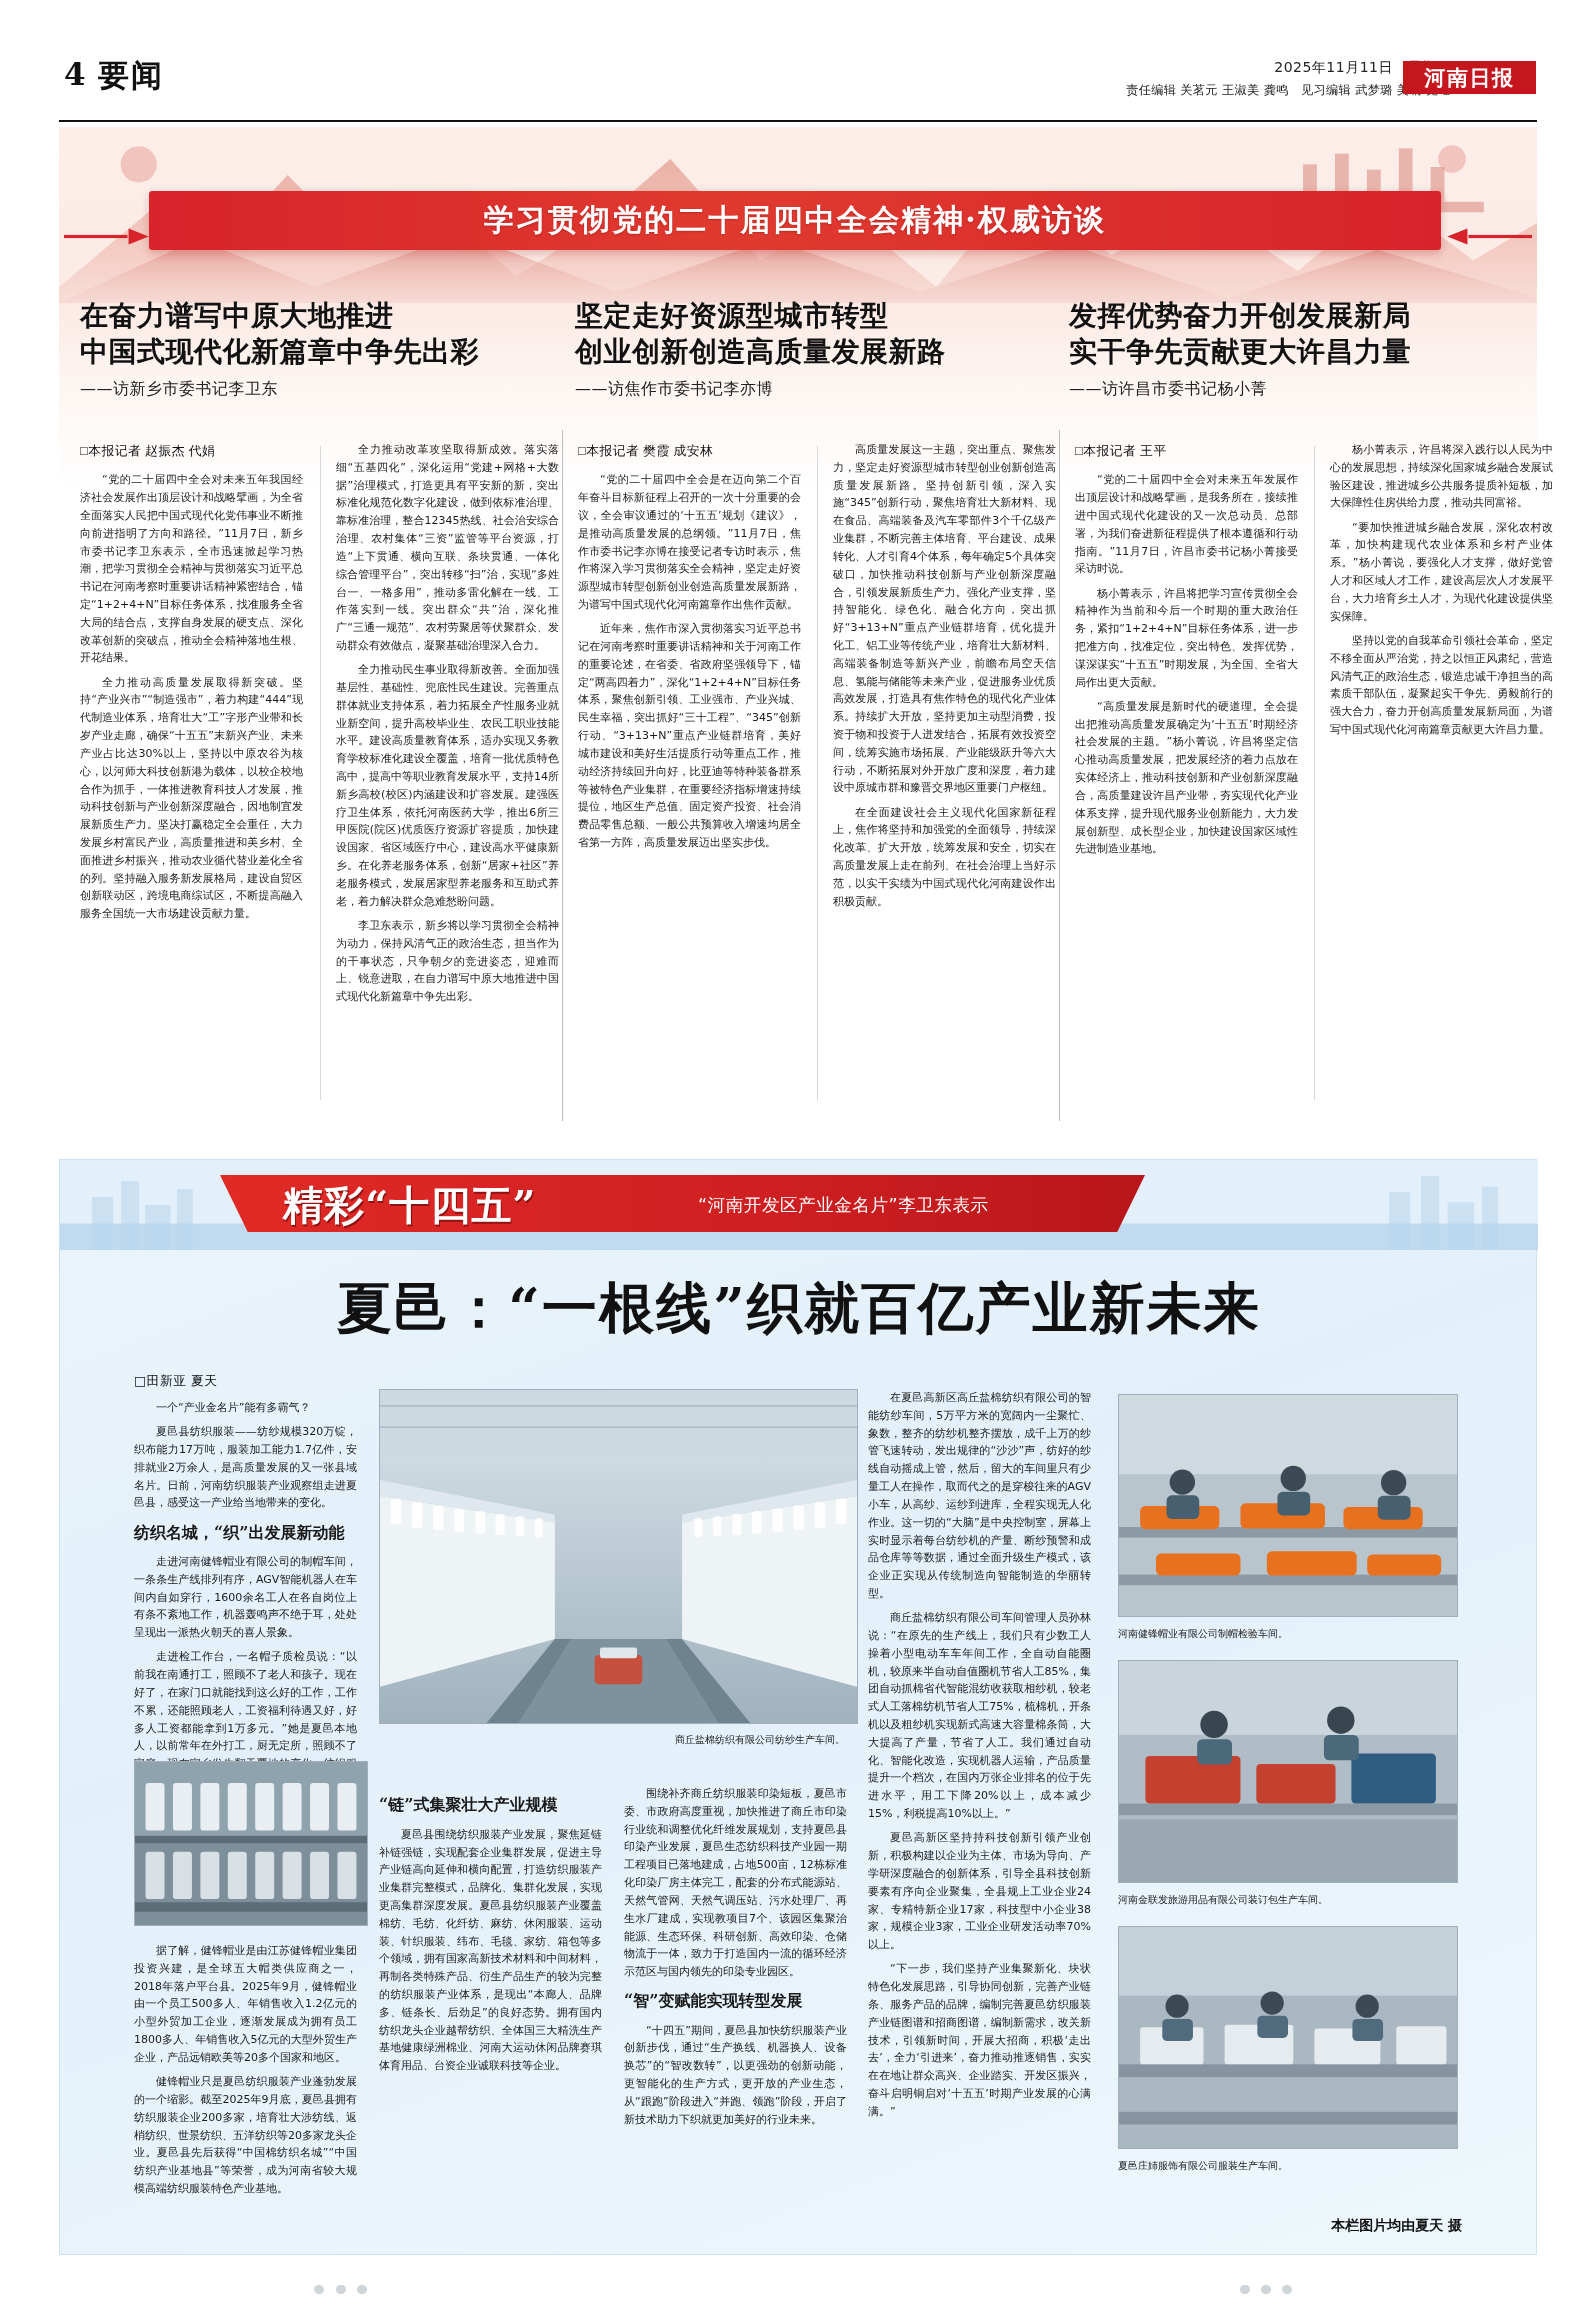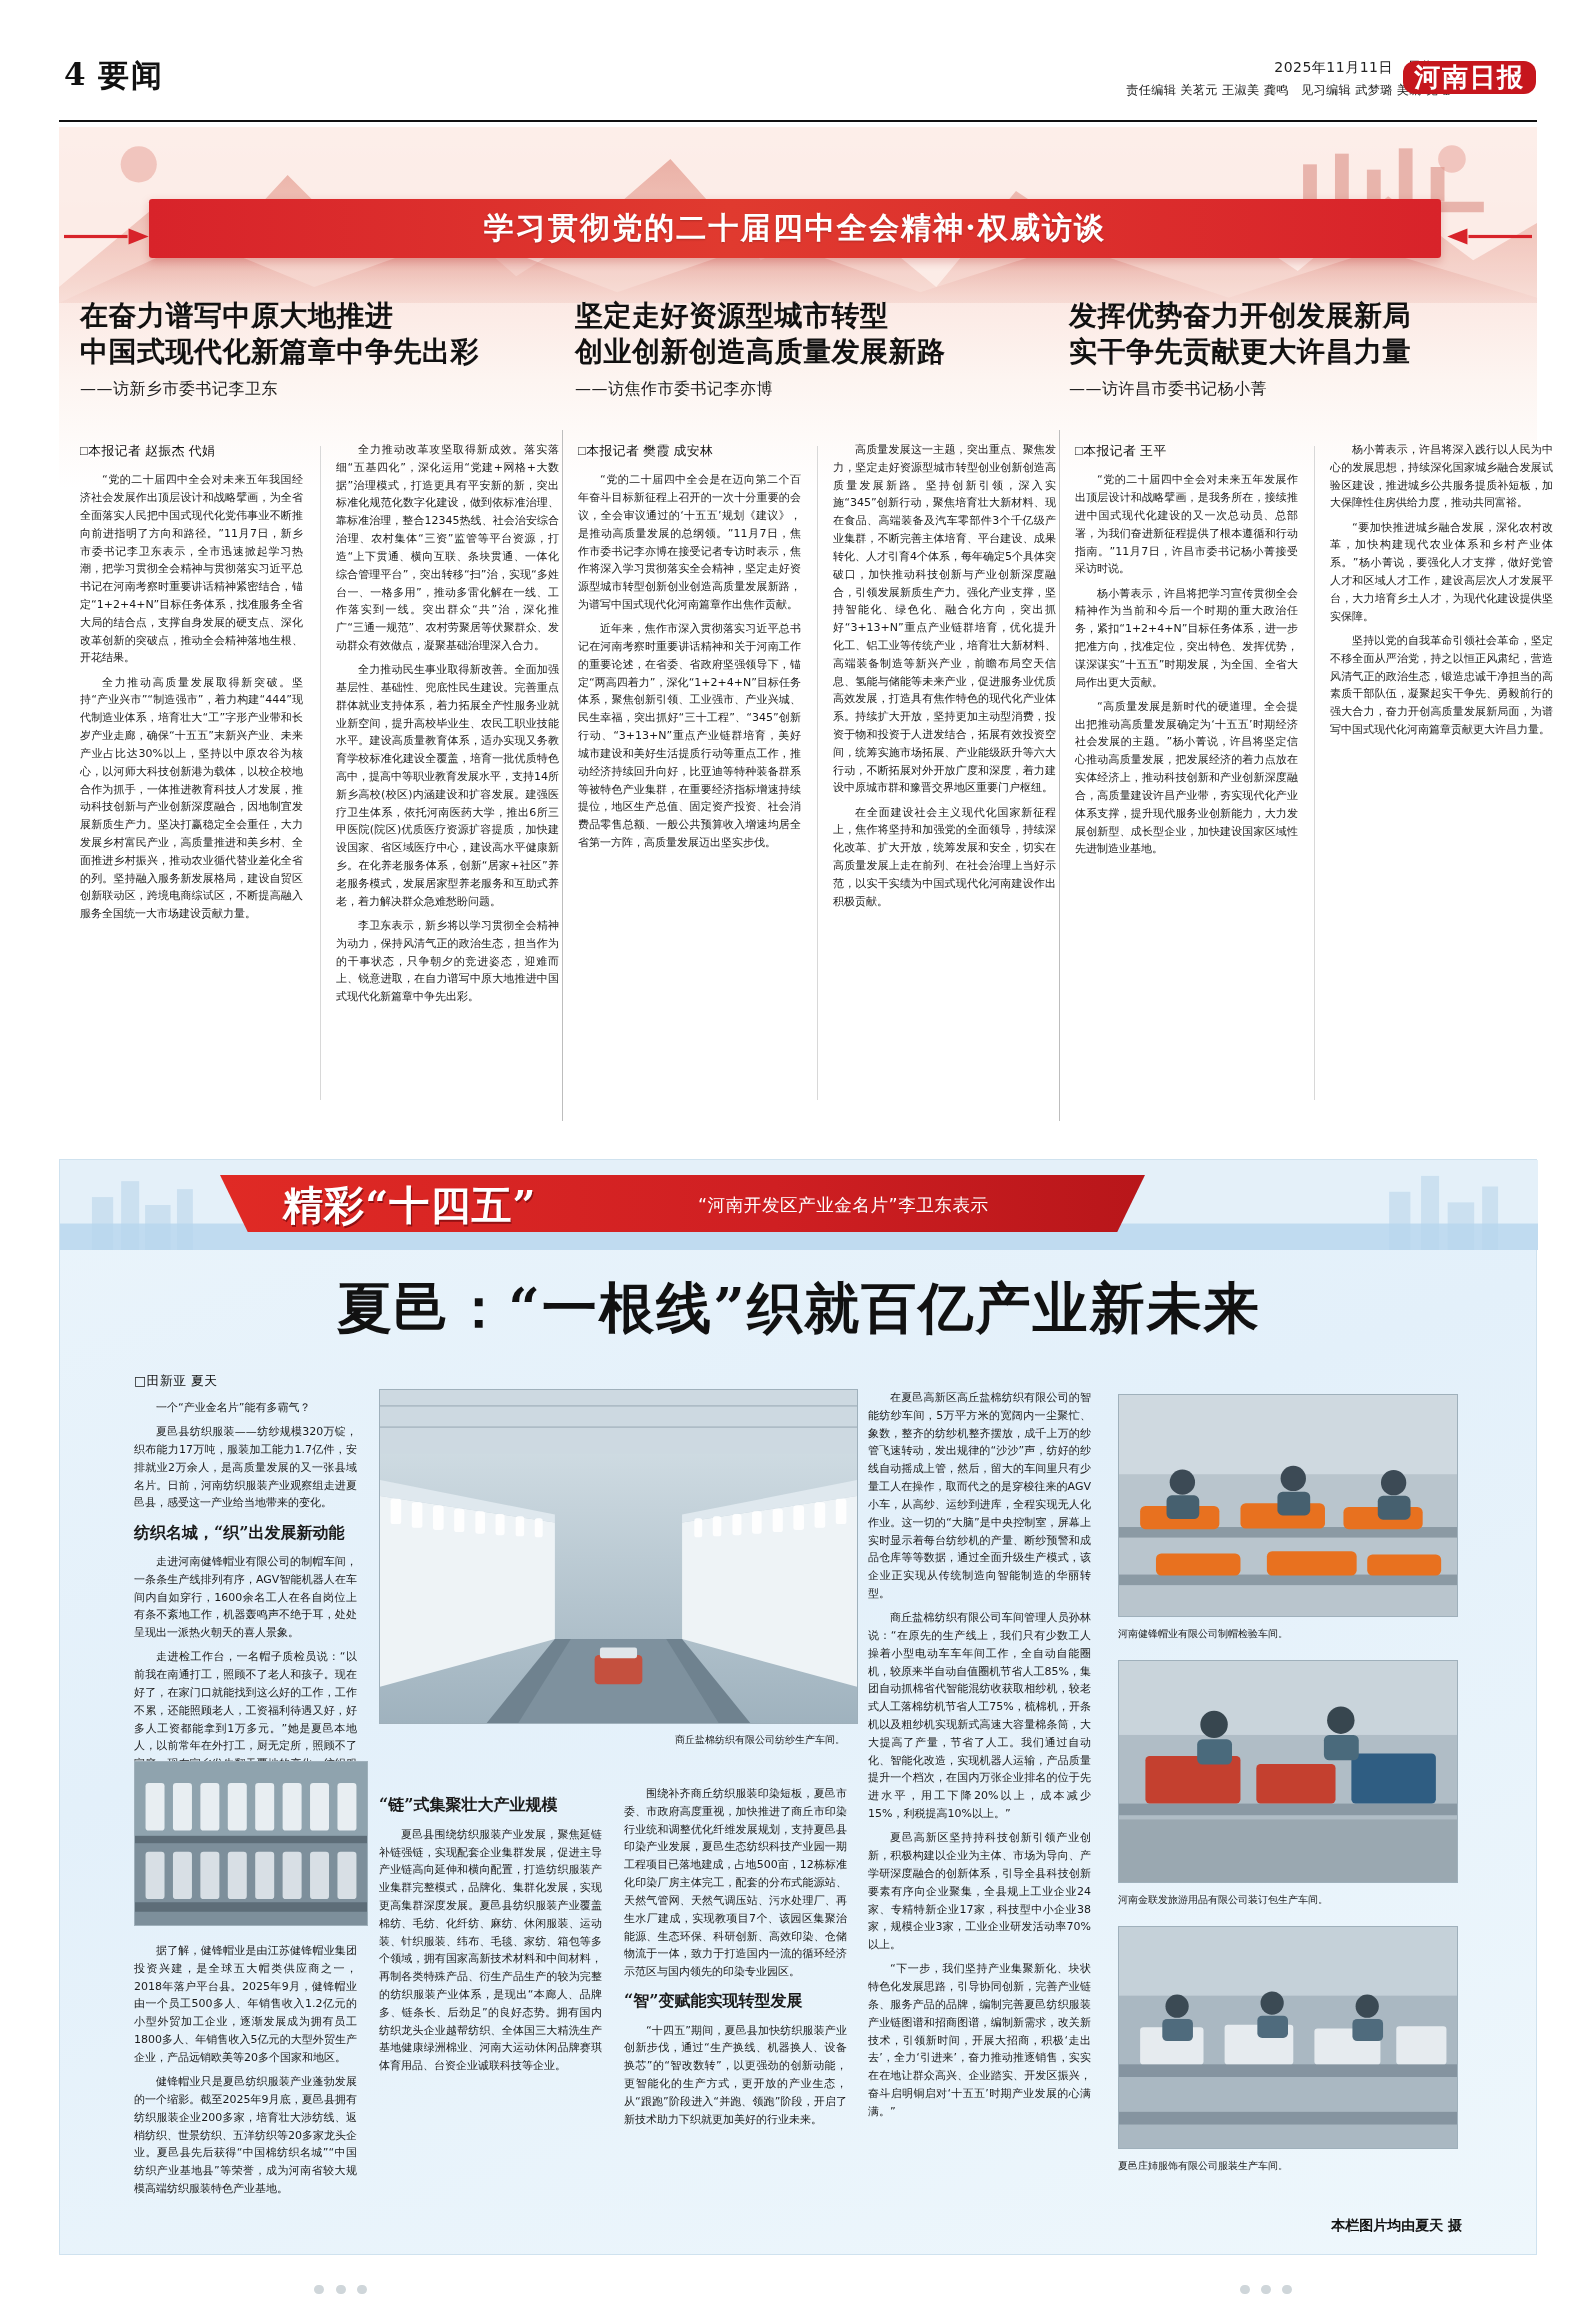--- a/index.html
+++ b/index.html
@@ -15,36 +15,36 @@
   .page { position:relative; width:1595px; height:2307px; background:#fff; }
 
   
   .masthead { position:absolute; left:0; top:0; width:1595px; height:122px; }
   .folio-num { position:absolute; left:64px; top:56px; font-size:31px; font-weight:bold; color:#111; font-family:"DejaVu Serif","Liberation Serif",serif;}
   .folio-label { position:absolute; left:98px; top:55px; font-size:31px; font-weight:bold; letter-spacing:2.1px; font-family:"DejaVu Serif","Liberation Serif",serif;}
   .dateline { position:absolute; right:144px; top:59px; font-size:14px; color:#222; letter-spacing:0.5px; text-align:right; }
   .editline { position:absolute; right:144px; top:82px; font-size:12.2px; color:#222; text-align:right; letter-spacing:0.3px;}
   .nameplate {
     position:absolute; right:59px; top:61px; width:133px; height:33px;
-    background:#c6161d; color:#fff; font-size:26px; font-weight:bold;
+    background:#c6161d; color:#fff; font-size:21px; font-weight:bold;
     display:flex; align-items:center; justify-content:center; letter-spacing:1.6px;
     font-family:"DejaVu Serif","Liberation Serif",serif;
-    border-radius:12px;
+    border-radius:0;
   }
   .rule-top { position:absolute; left:59px; top:120px; width:1478px; height:1.6px; background:#111; }
 
   
   .topwrap {
     position:absolute; left:59px; top:127px; width:1478px; height:362px;
     background:linear-gradient(180deg,#fdf0ec 0%,#fbe2dc 35%,#fdf5f1 70%,#ffffff 100%);
     overflow:hidden;
   }
   .mountains { position:absolute; left:0; top:0; width:1478px; height:176px; opacity:.85; }
   .banner-bar {
-    position:absolute; left:90px; top:72px; width:1292px; height:59px;
+    position:absolute; left:90px; top:64px; width:1292px; height:59px;
     background:linear-gradient(90deg,#d8232a 0%,#e03a2f 45%,#d8232a 100%);
     border-radius:3.2px;
     box-shadow:0 3.2px 8.5px rgba(180,30,30,.25);
   }
   .banner-bar .txt {
     position:absolute; left:0; top:0; width:100%; height:59px;
     display:flex; align-items:center; justify-content:center;
     color:#fff; font-size:30px; font-weight:bold; letter-spacing:2.1px;
     font-family:"DejaVu Serif","Liberation Serif",serif;
     text-shadow:0 1.1px 2.1px rgba(0,0,0,.2);

